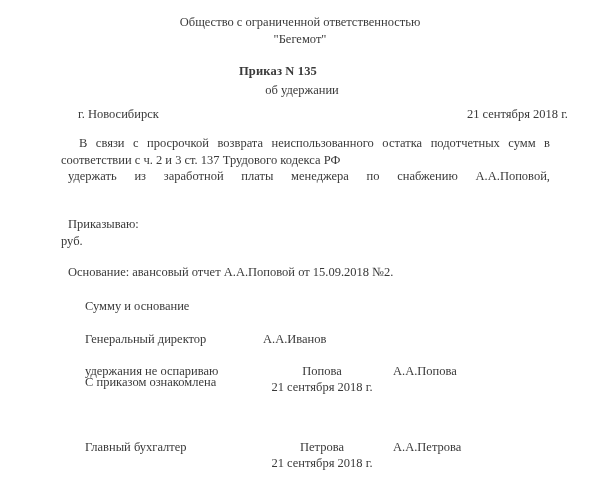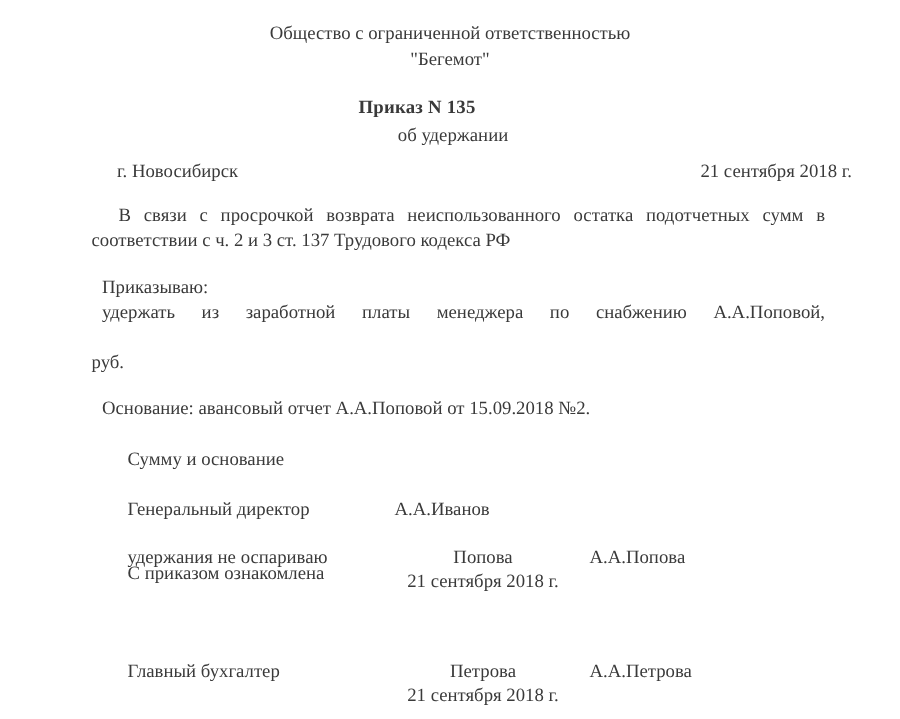--- a/index.html
+++ b/index.html
@@ -149,23 +149,23 @@
 
   <div class="place-date-row">
     <span>г. Новосибирск</span>
     <span>21 сентября 2018 г.</span>
   </div>
 
   <div class="body-block">
 
     <p class="para indent">В связи с просрочкой  возврата  неиспользованного остатка подотчетных сумм в соответствии с ч. 2 и 3 ст. 137 Трудового кодекса РФ</p>
 
+    <p class="para justify-forced para-inner-indent">удержать   из   заработной   платы   менеджера   по   снабжению А.А.Поповой,</p>
+
     <p class="para para-gap para-inner-indent">Приказываю:</p>
-
-    <p class="para justify-forced para-inner-indent">удержать   из   заработной   платы   менеджера   по   снабжению А.А.Поповой,</p>
 
 
     <p class="para">руб.</p>
 
     <p class="para para-gap para-inner-indent">Основание: авансовый отчет А.А.Поповой от 15.09.2018 №2.</p>
   </div>
 
   <div class="sig-block" style="top: 283px;">
     <div class="sig-row">
       <span class="sig-role">Генеральный директор</span>

